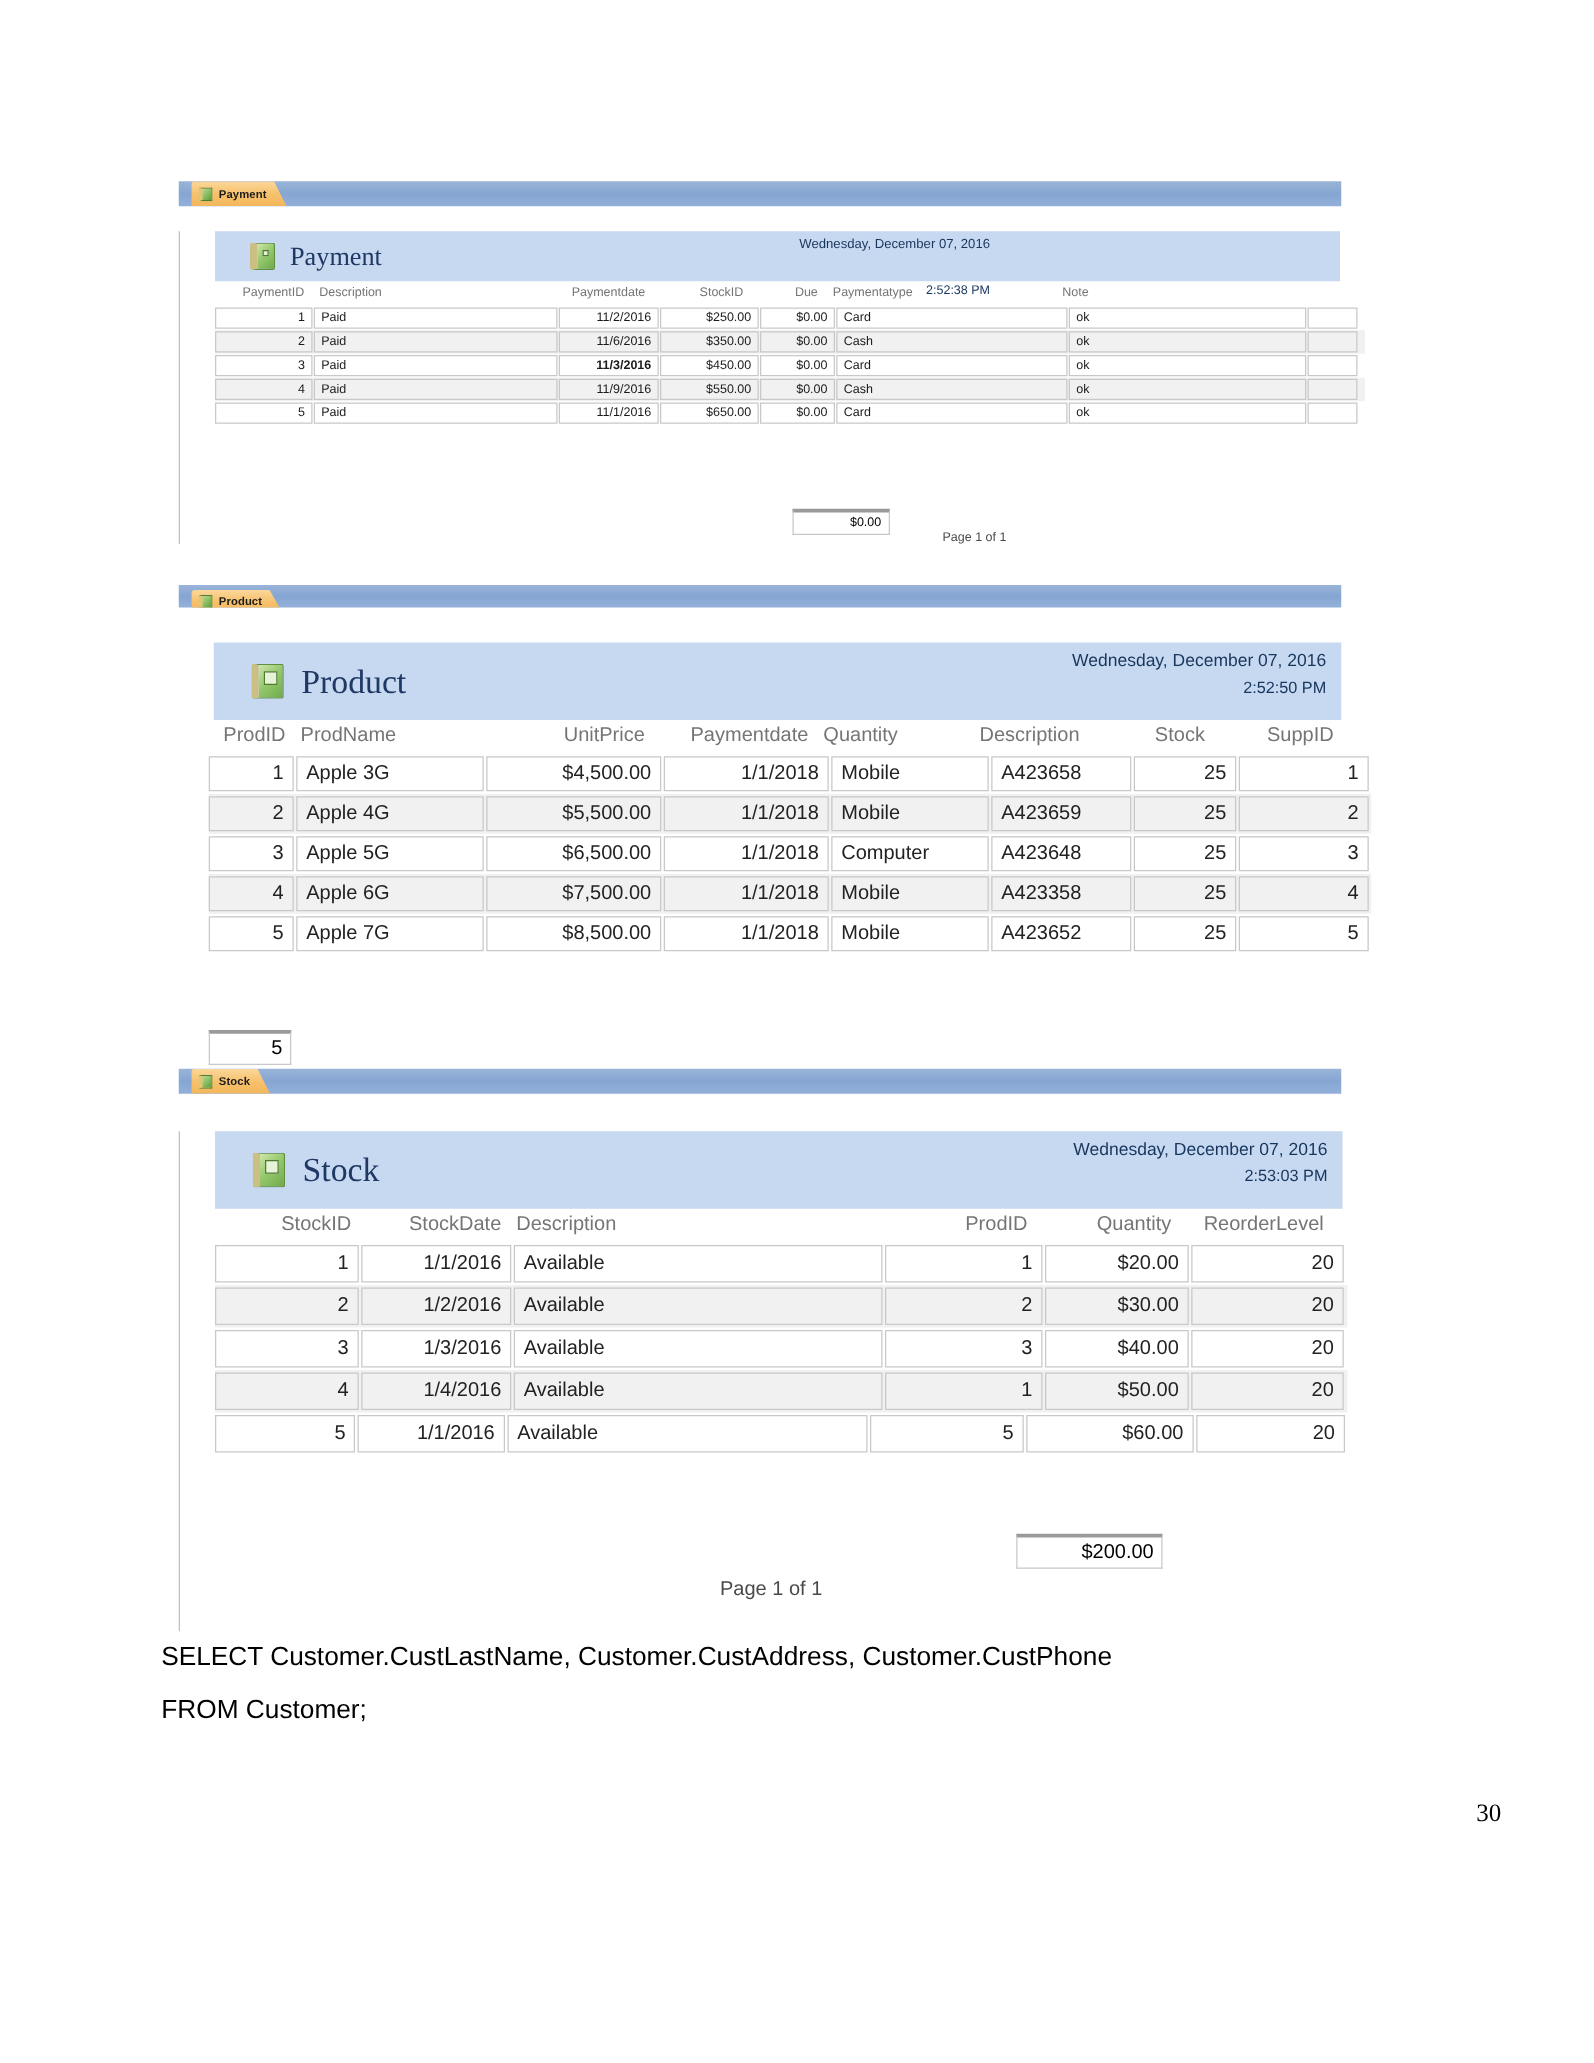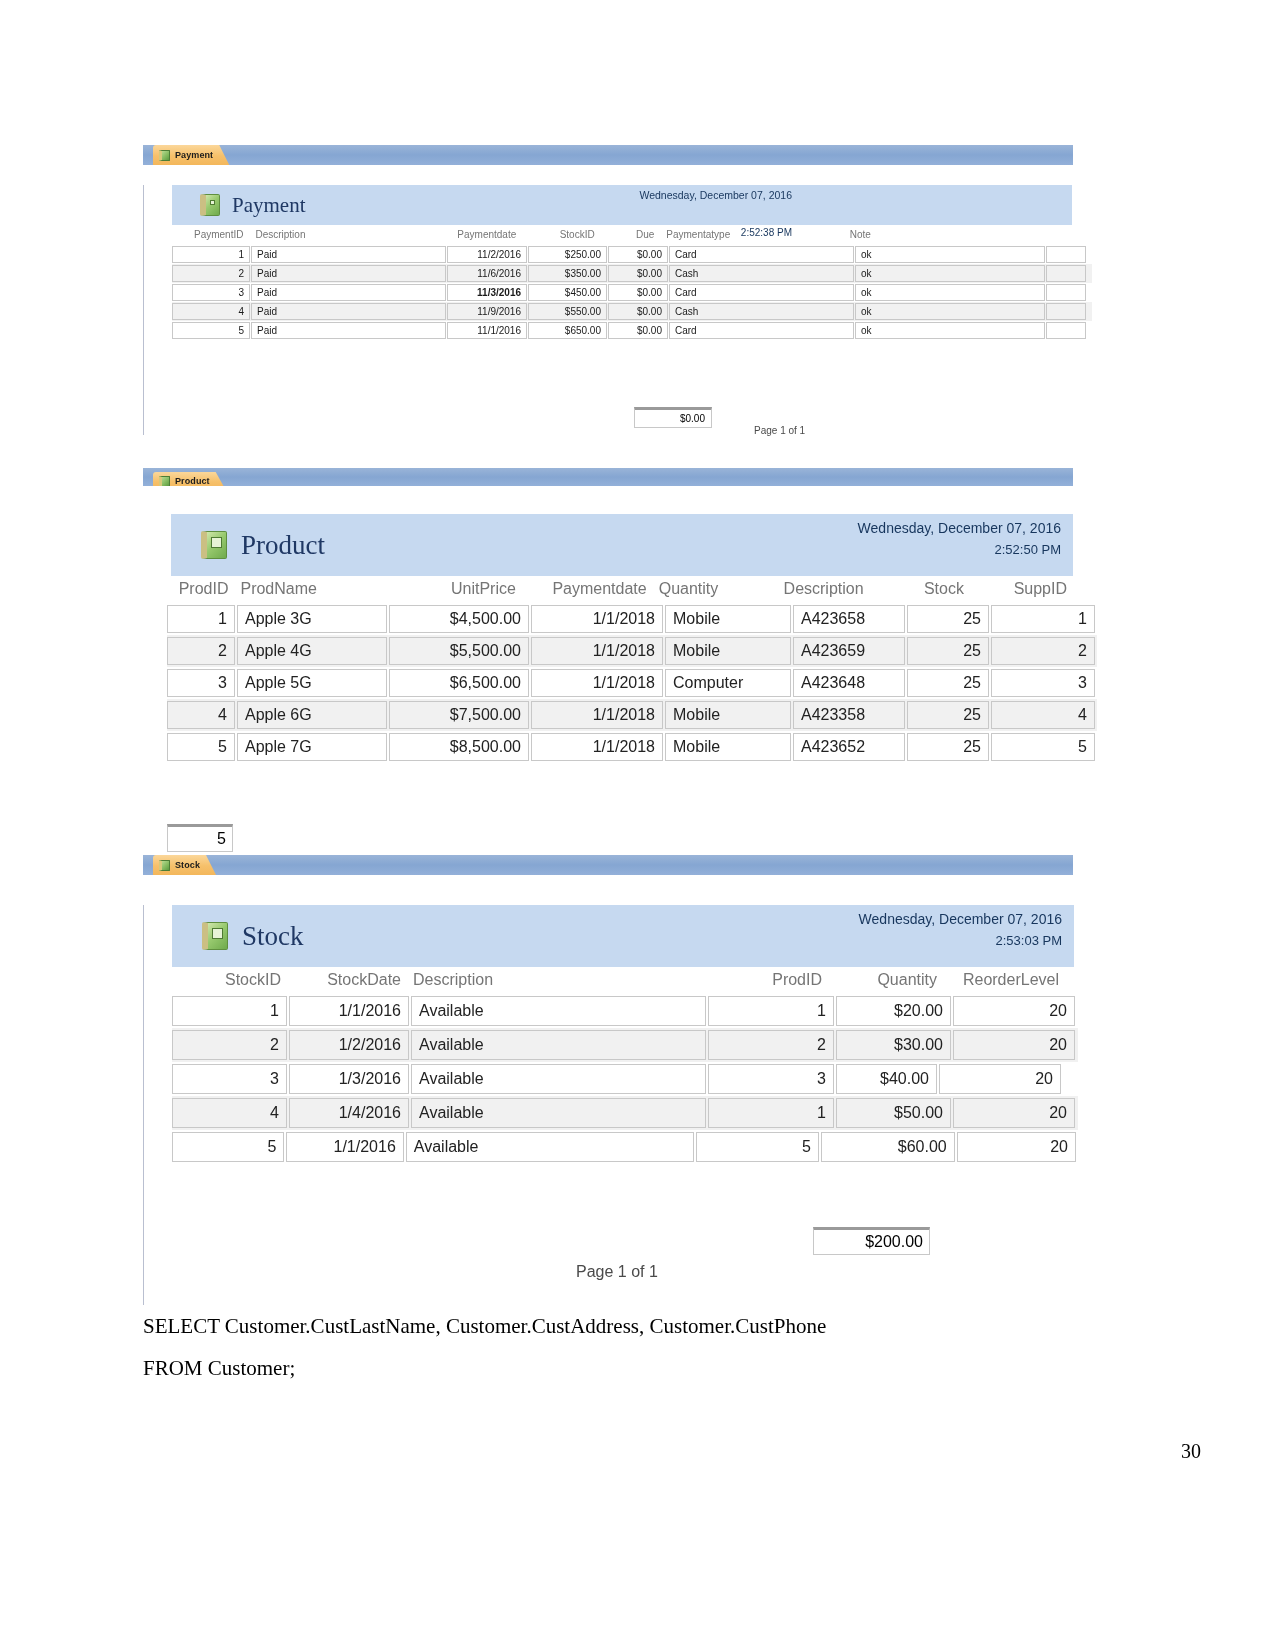--- a/index.html
+++ b/index.html
@@ -184,22 +184,22 @@
     left: 0; width: 1275px;
     text-align: center;
     font-family: "Liberation Serif", serif;
     font-size: 21px;
     font-weight: bold;
     color: #000;
   }
   .doc-heading span { text-decoration: underline; }
   .doc-line {
     position: absolute;
-    left: 143px;
-    font-family: Liberation Serif, serif;
+    left: 129px;
+    font-family: Liberation Sans, sans-serif;
     font-size: 21px;
     color: #000;
     white-space: nowrap;
   }
   .pagenum {
     position: absolute;
     right: 74px;
     font-family: "Liberation Serif", serif;
     font-size: 20px;
     color: #000;
@@ -414,21 +414,21 @@
             <div class="l" style="width: 295px;">Available</div>
             <div class="r" style="width: 126px;">2</div>
             <div class="r" style="width: 115px;">$30.00</div>
             <div class="r" style="width: 122px;">20</div>
           </div>
           <div class="row">
             <div class="r" style="width: 115px;">3</div>
             <div class="r" style="width: 120px;">1/3/2016</div>
             <div class="l" style="width: 295px;">Available</div>
             <div class="r" style="width: 126px;">3</div>
-            <div class="r" style="width: 101px;">$40.00</div>
+            <div class="r" style="width: 115px;">$40.00</div>
             <div class="r" style="width: 122px;">20</div>
           </div>
           <div class="row alt">
             <div class="r" style="width: 115px;">4</div>
             <div class="r" style="width: 120px;">1/4/2016</div>
             <div class="l" style="width: 295px;">Available</div>
             <div class="r" style="width: 126px;">1</div>
             <div class="r" style="width: 115px;">$50.00</div>
             <div class="r" style="width: 122px;">20</div>
           </div>

